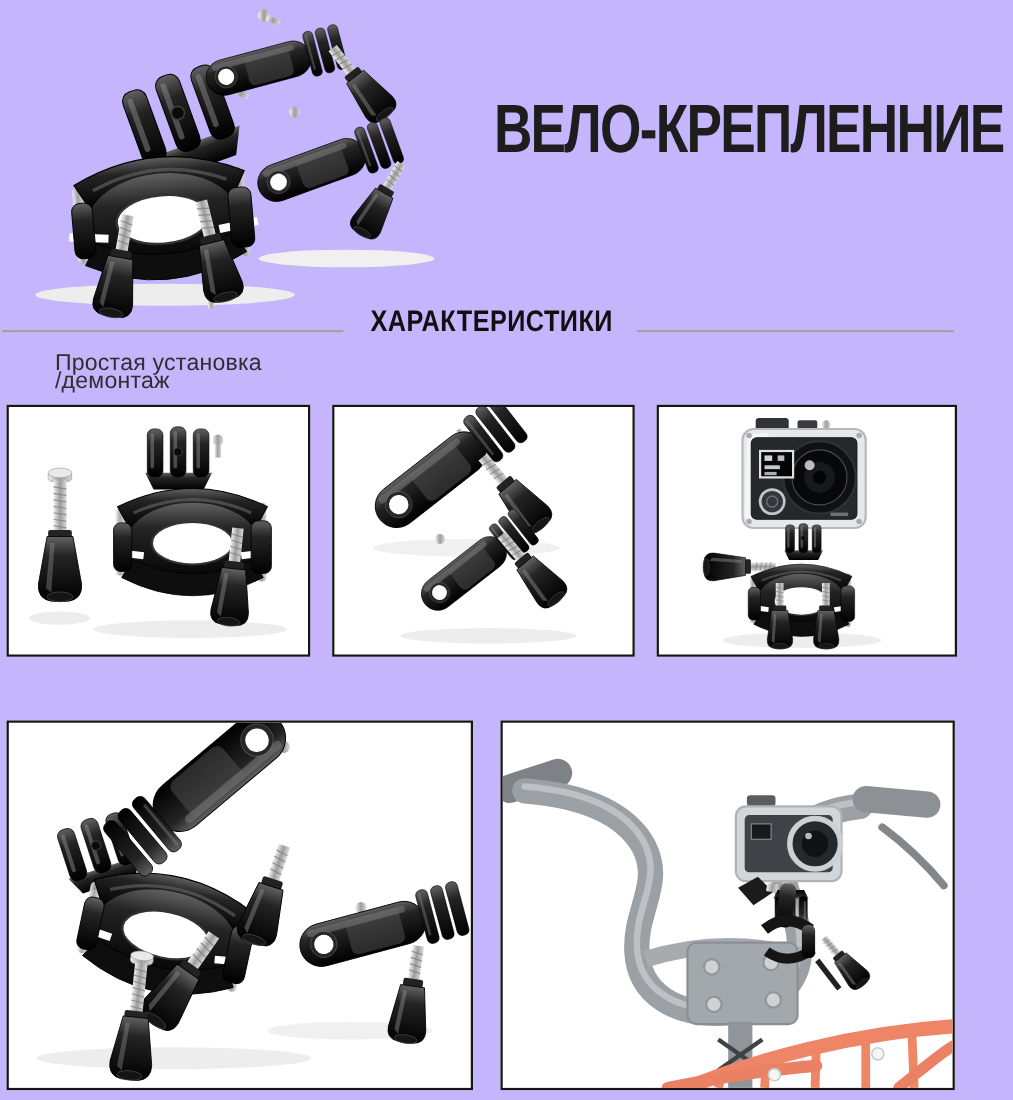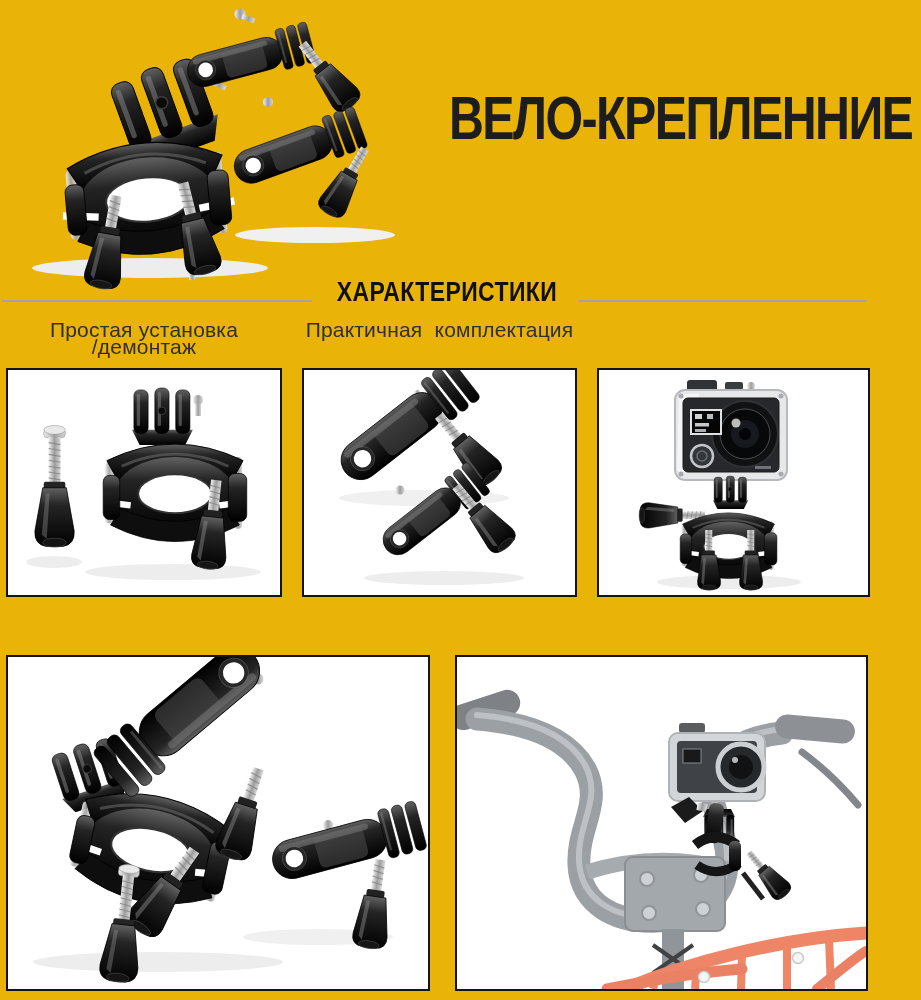--- a/index.html
+++ b/index.html
@@ -1,17 +1,17 @@
 <!DOCTYPE html>
 <html><head>
 <meta charset="utf-8">
 <style>
   html,body{margin:0;padding:0;background:#ffffff;}
   .canvas{
-    position:relative;width:921px;height:1000px;background:#eab308;overflow:hidden;
+    position:relative;width:921px;height:1000px;background:#c4b5fd;overflow:hidden;
     font-family:"Liberation Sans",sans-serif;color:#1c1c1c;
   }
   .abs{position:absolute;}
   
   .main-title{
     left:449px;top:87px;font-size:62px;line-height:1;font-weight:700;
     letter-spacing:-2px;color:#1d1d1d;white-space:nowrap;
     transform:scaleX(0.78);transform-origin:left top;
   }
   .section-heading{
@@ -20,21 +20,21 @@
     transform:translateX(-50%) scaleX(0.85);transform-origin:center top;
   }
   .divider{height:2px;background:#a3a3a3;top:300px;}
   .divider.left{left:2px;width:310px;}
   .divider.right{left:579px;width:288px;}
   
   .feature-label{
     top:322px;display:flex;flex-direction:column;align-items:center;
     font-size:21px;line-height:16.5px;letter-spacing:0.2px;color:#2f2f2f;
   }
-  .feature-label .lines{text-align:center;}
+  .feature-label .lines{text-align:left;}
   .feature-label .lines span{display:block;white-space:pre-wrap;}
   .fl1{left:6px;width:276px;}
   .fl2{left:302px;width:275px;}
   .fl3{left:597px;width:273px;}
   
   .photo-box{border:2px solid #141414;background:#fff;box-sizing:border-box;overflow:hidden;}
   .pb1{left:6px;top:368px;width:276px;height:229px;}
   .pb2{left:302px;top:368px;width:275px;height:229px;}
   .pb3{left:597px;top:368px;width:273px;height:229px;}
   .pb4{left:6px;top:655px;width:424px;height:336px;}
@@ -163,25 +163,20 @@
   <div class="abs main-title">ВЕЛО-КРЕПЛЕННИЕ</div>
 
   <div class="abs divider left"></div>
   <div class="abs divider right"></div>
   <div class="abs section-heading">ХАРАКТЕРИСТИКИ</div>
 
   <div class="abs feature-label fl1">
     <div class="lines">
       <span>Простая установка</span>
       <span>/демонтаж</span>
-    </div>
-  </div>
-  <div class="abs feature-label fl2">
-    <div class="lines">
-      <span>Практичная  комплектация</span>
     </div>
   </div>
 
   <div class="abs photo-box pb1">
     <svg viewBox="0 0 272 225">
       <ellipse cx="46" cy="192" rx="28" ry="6" fill="#ededee"></ellipse>
       <ellipse cx="165" cy="202" rx="88" ry="8" fill="#ededee"></ellipse>
       <use href="#p-post" transform="translate(24,55) scale(0.98)"></use>
       <use href="#p-fingers" transform="translate(124,18) scale(0.95)"></use>
       <circle cx="190" cy="30" r="5" fill="url(#gSilver)"></circle>

